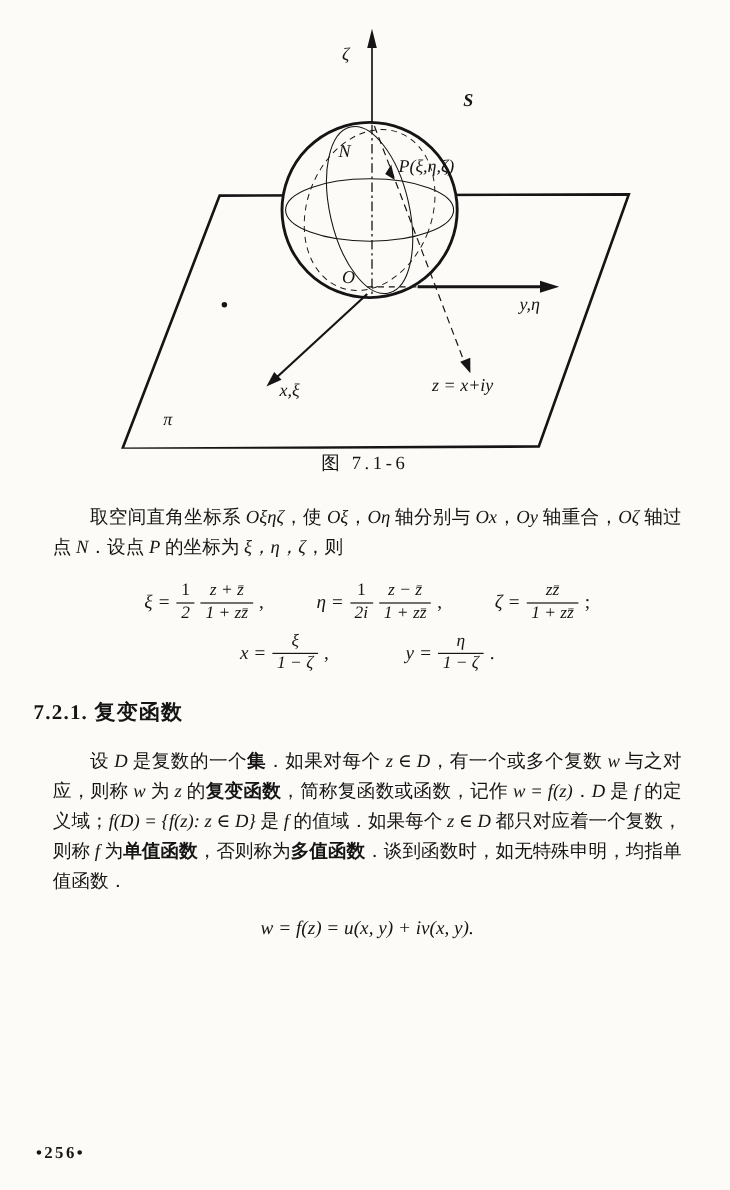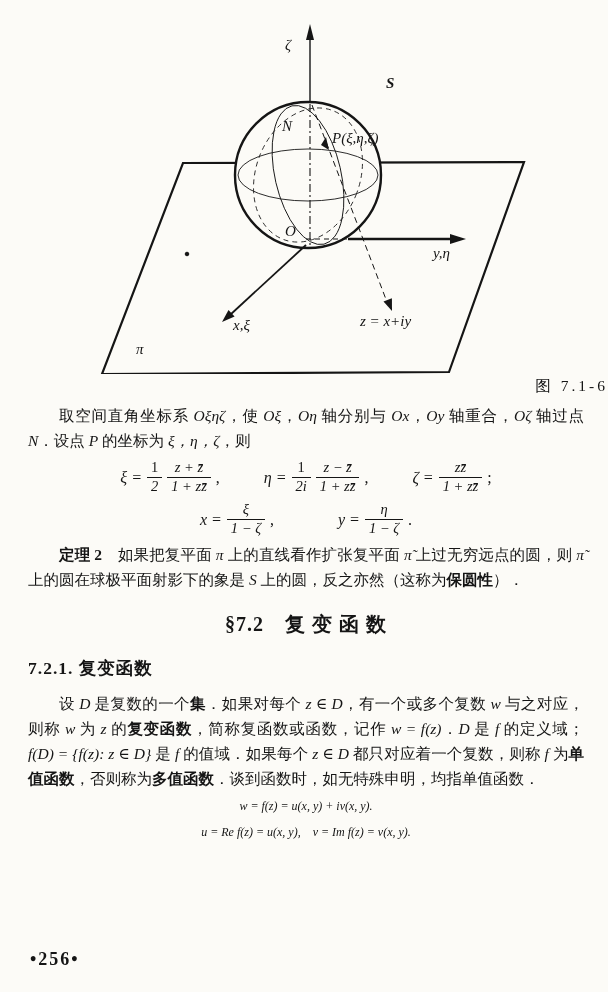--- a/index.html
+++ b/index.html
@@ -6,35 +6,35 @@
   .page{
     width:608px;height:992px;position:relative;overflow:hidden;
     background:#fcfbf7;color:#151515;
     font-family:"Liberation Serif","DejaVu Serif",serif;
   }
   .fig-wrap{padding-top:6px;}
   svg{display:block;margin:0 auto;}
   svg line,svg polygon,svg ellipse,svg circle,svg polyline{stroke:#151515;}
   svg polygon.fill{fill:#151515;stroke:none;}
   svg text{fill:#151515;font-family:"Liberation Serif","DejaVu Serif",serif;font-style:italic;font-size:15px;}
-  .fig-caption{text-align:right;font-size:15.5px;letter-spacing:3px;margin-top:2px;}
+  .fig-caption{text-align:center;font-size:15.5px;letter-spacing:3px;margin-top:2px;}
   .content{padding:6px 24px 0 28px;font-size:15.5px;line-height:25px;text-align:justify;}
-  .content p{margin:0;}
+  .content p{margin:16px;}
   .indent{text-indent:2em;}
   .m{font-style:italic;}
   .b{font-weight:bold;}
   .eq-row{display:flex;justify-content:center;align-items:center;gap:44px;margin:7px 0 5px;font-size:16px;line-height:1.1;}
   .eq-group{display:inline-flex;align-items:center;gap:5px;white-space:nowrap;}
   .frac{display:inline-flex;flex-direction:column;text-align:center;vertical-align:middle;font-size:14.5px;}
   .frac .num{padding:0 4px 1px;border-bottom:1.2px solid #151515;}
   .frac .den{padding:1px 4px 0;}
-  .eq-line{text-align:center;font-style:italic;font-size:12px;margin:4px 0;line-height:22px;}
+  .eq-line{text-align:center;font-style:italic;font-size:16px;margin:4px 0;line-height:22px;}
   .section-title{text-align:center;font-size:20px;font-weight:bold;margin:20px 0 14px;letter-spacing:1px;}
   .subsection-title{font-size:17.5px;margin:19px 0 10px;letter-spacing:1px;}
-  .footer{position:absolute;left:30px;bottom:22px;font-weight:bold;font-size:18px;letter-spacing:2px;}
+  .footer{position:absolute;left:30px;bottom:22px;font-weight:bold;font-size:14px;letter-spacing:2px;}
 </style>
 </head>
 <body>
 
 <div class="page">
 
   <div class="fig-wrap">
     <svg viewBox="0 0 608 368" width="608" height="368">
 
       <polygon points="183,157 524,156 449,366 102,368" fill="none" stroke-width="2.2"></polygon>
@@ -124,32 +124,29 @@
       <span class="eq-group">
         <span class="m">y =</span>
         <span class="frac">
             <span class="num m">η</span>
             <span class="den m">1 − ζ</span>
           </span>
         <span>.</span>
       </span>
     </div>
 
-    <p class="indent"><span class="b">定理 2</span><span>　如果把复平面 </span><span class="m">π</span><span> 上的直线看作扩张复平面 </span><span class="m">π̃</span><span> 上过无穷远点的圆，则 </span><span class="m">π̃</span><span> 上的圆在球极平面射影下的象是 </span><span class="m">S</span><span> 上的圆，反之亦然（这称为</span><span class="b">保圆性</span><span>）．</span></p>
 
-    <h2 class="section-title">§7.2　复 变 函 数</h2>
 
     <h3 class="subsection-title">7.2.1. 复变函数</h3>
 
     <p class="indent"><span>设 </span><span class="m">D</span><span> 是复数的一个</span><span class="b">集</span><span>．如果对每个 </span><span class="m">z ∈ D</span><span>，有一个或多个复数 </span><span class="m">w</span><span> 与之对应，则称 </span><span class="m">w</span><span> 为 </span><span class="m">z</span><span> 的</span><span class="b">复变函数</span><span>，简称复函数或函数，记作 </span><span class="m">w = f(z)</span><span>．</span><span class="m">D</span><span> 是 </span><span class="m">f</span><span> 的定义域；</span><span class="m">f(D) = {f(z): z ∈ D}</span><span> 是 </span><span class="m">f</span><span> 的值域．如果每个 </span><span class="m">z ∈ D</span><span> 都只对应着一个复数，则称 </span><span class="m">f</span><span> 为</span><span class="b">单值函数</span><span>，否则称为</span><span class="b">多值函数</span><span>．谈到函数时，如无特殊申明，均指单值函数．</span></p>
 
 
     <div class="eq-line">w = f(z) = u(x, y) + iv(x, y).</div>
 
 
-    <div class="eq-line">u = Re f(z) = u(x, y),　v = Im f(z) = v(x, y).</div>
 
 
   </div>
 
   <div class="footer">•256•</div>
 
 </div>
 
 </body></html>

